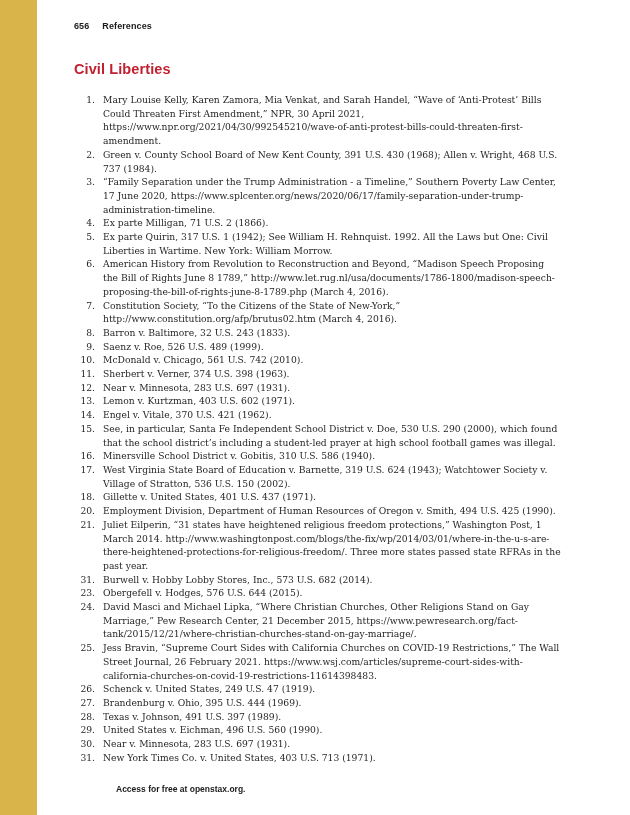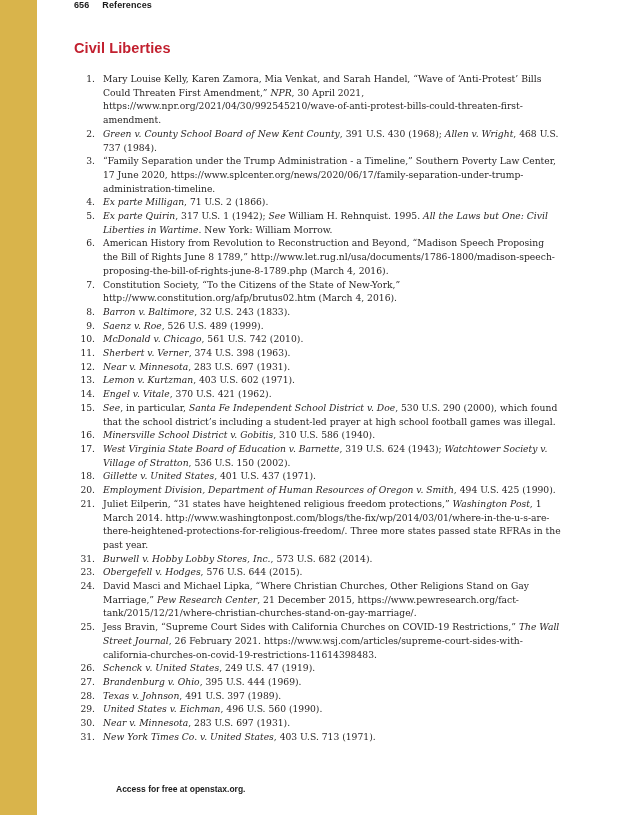--- a/index.html
+++ b/index.html
@@ -18,20 +18,21 @@
     width: 37px; height: 815px;
     background: #d9b44b;
   }
   .content {
     position: absolute;
     left: 74px;
     width: 487px;
     top: 0;
   }
   .running-head {
+    padding-top: 21px;
     font-family: "Liberation Sans", sans-serif;
     font-size: 9px;
     font-weight: bold;
     color: #1a1a1a;
     display: flex;
     gap: 13px;
     letter-spacing: 0.1px;
   }
   .section-title {
     margin: 30px 0 16px 0;
@@ -55,21 +56,21 @@
   .ref-num {
     flex: 0 0 21px;
     text-align: right;
     margin-right: 8px;
   }
   .ref-text {
     flex: 1 1 auto;
     overflow-wrap: break-word;
     word-break: break-word;
   }
-  .it { font-style: italic; }
+  .it { }
   .footer {
     position: absolute;
     left: 74px;
     bottom: 21px;
     font-family: "Liberation Sans", sans-serif;
     font-size: 8.5px;
     font-weight: bold;
     color: #1a1a1a;
     margin-left: 42px;
   }
@@ -99,21 +100,21 @@
       <li>
         <span class="ref-num">3.</span>
         <span class="ref-text"><span>“Family Separation under the Trump Administration - a Timeline,” Southern Poverty Law Center, 17 June 2020, https://www.splcenter.org/news/2020/06/17/family-separation-under-trump-administration-timeline.</span></span>
       </li>
       <li>
         <span class="ref-num">4.</span>
         <span class="ref-text"><span class="it">Ex parte Milligan</span><span>, 71 U.S. 2 (1866).</span></span>
       </li>
       <li>
         <span class="ref-num">5.</span>
-        <span class="ref-text"><span class="it">Ex parte Quirin</span><span>, 317 U.S. 1 (1942); </span><span class="it">See</span><span> William H. Rehnquist. 1995. </span><span class="it">All the Laws but One: Civil Liberties in Wartime</span><span>. New York: William Morrow.</span></span>
+        <span class="ref-text"><span class="it">Ex parte Quirin</span><span>, 317 U.S. 1 (1942); </span><span class="it">See</span><span> William H. Rehnquist. 1992. </span><span class="it">All the Laws but One: Civil Liberties in Wartime</span><span>. New York: William Morrow.</span></span>
       </li>
       <li>
         <span class="ref-num">6.</span>
         <span class="ref-text"><span>American History from Revolution to Reconstruction and Beyond, “Madison Speech Proposing the Bill of Rights June 8 1789,” http://www.let.rug.nl/usa/documents/1786-1800/madison-speech-proposing-the-bill-of-rights-june-8-1789.php (March 4, 2016).</span></span>
       </li>
       <li>
         <span class="ref-num">7.</span>
         <span class="ref-text"><span>Constitution Society, “To the Citizens of the State of New-York,” http://www.constitution.org/afp/brutus02.htm (March 4, 2016).</span></span>
       </li>
       <li>

